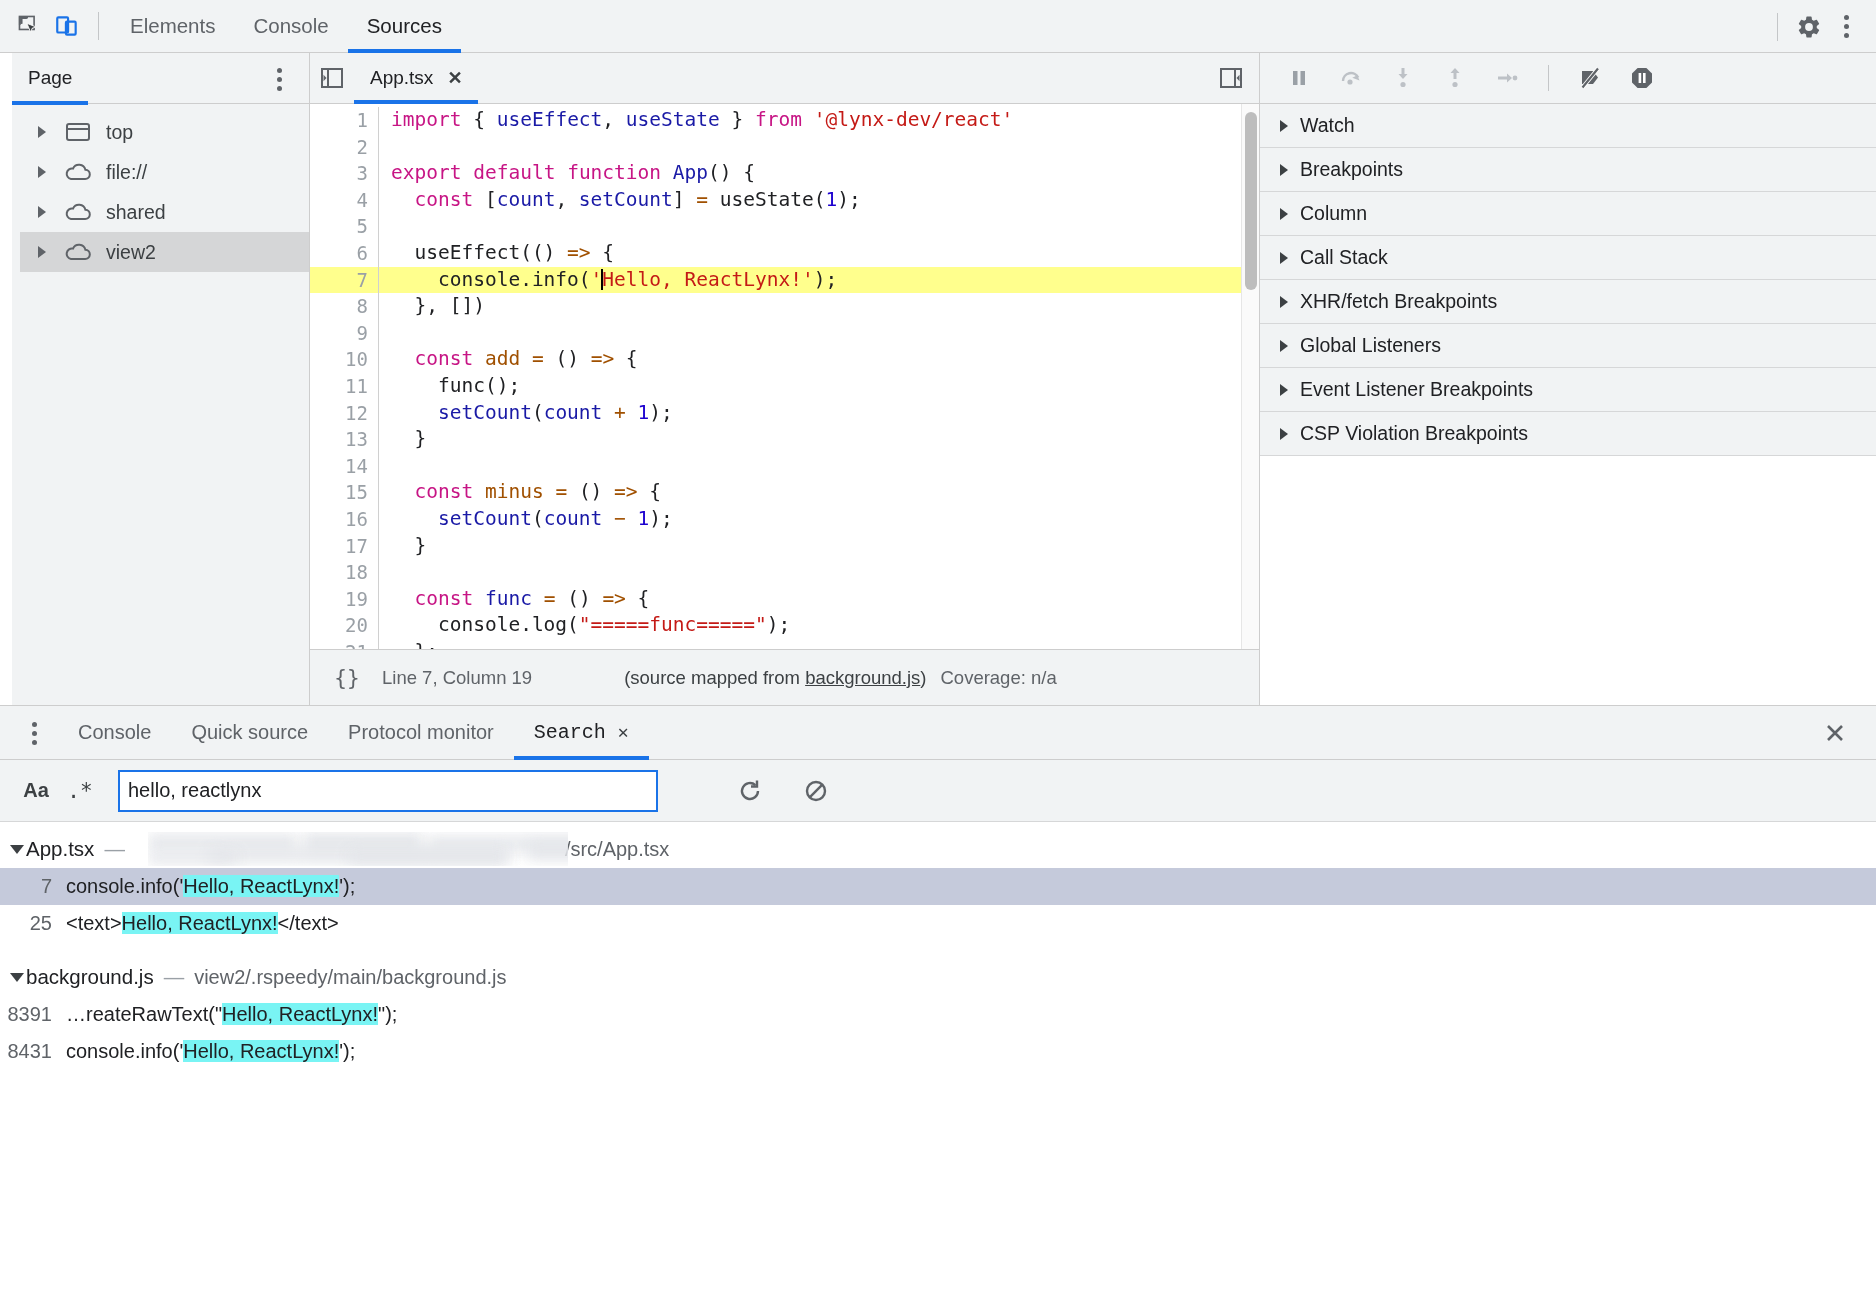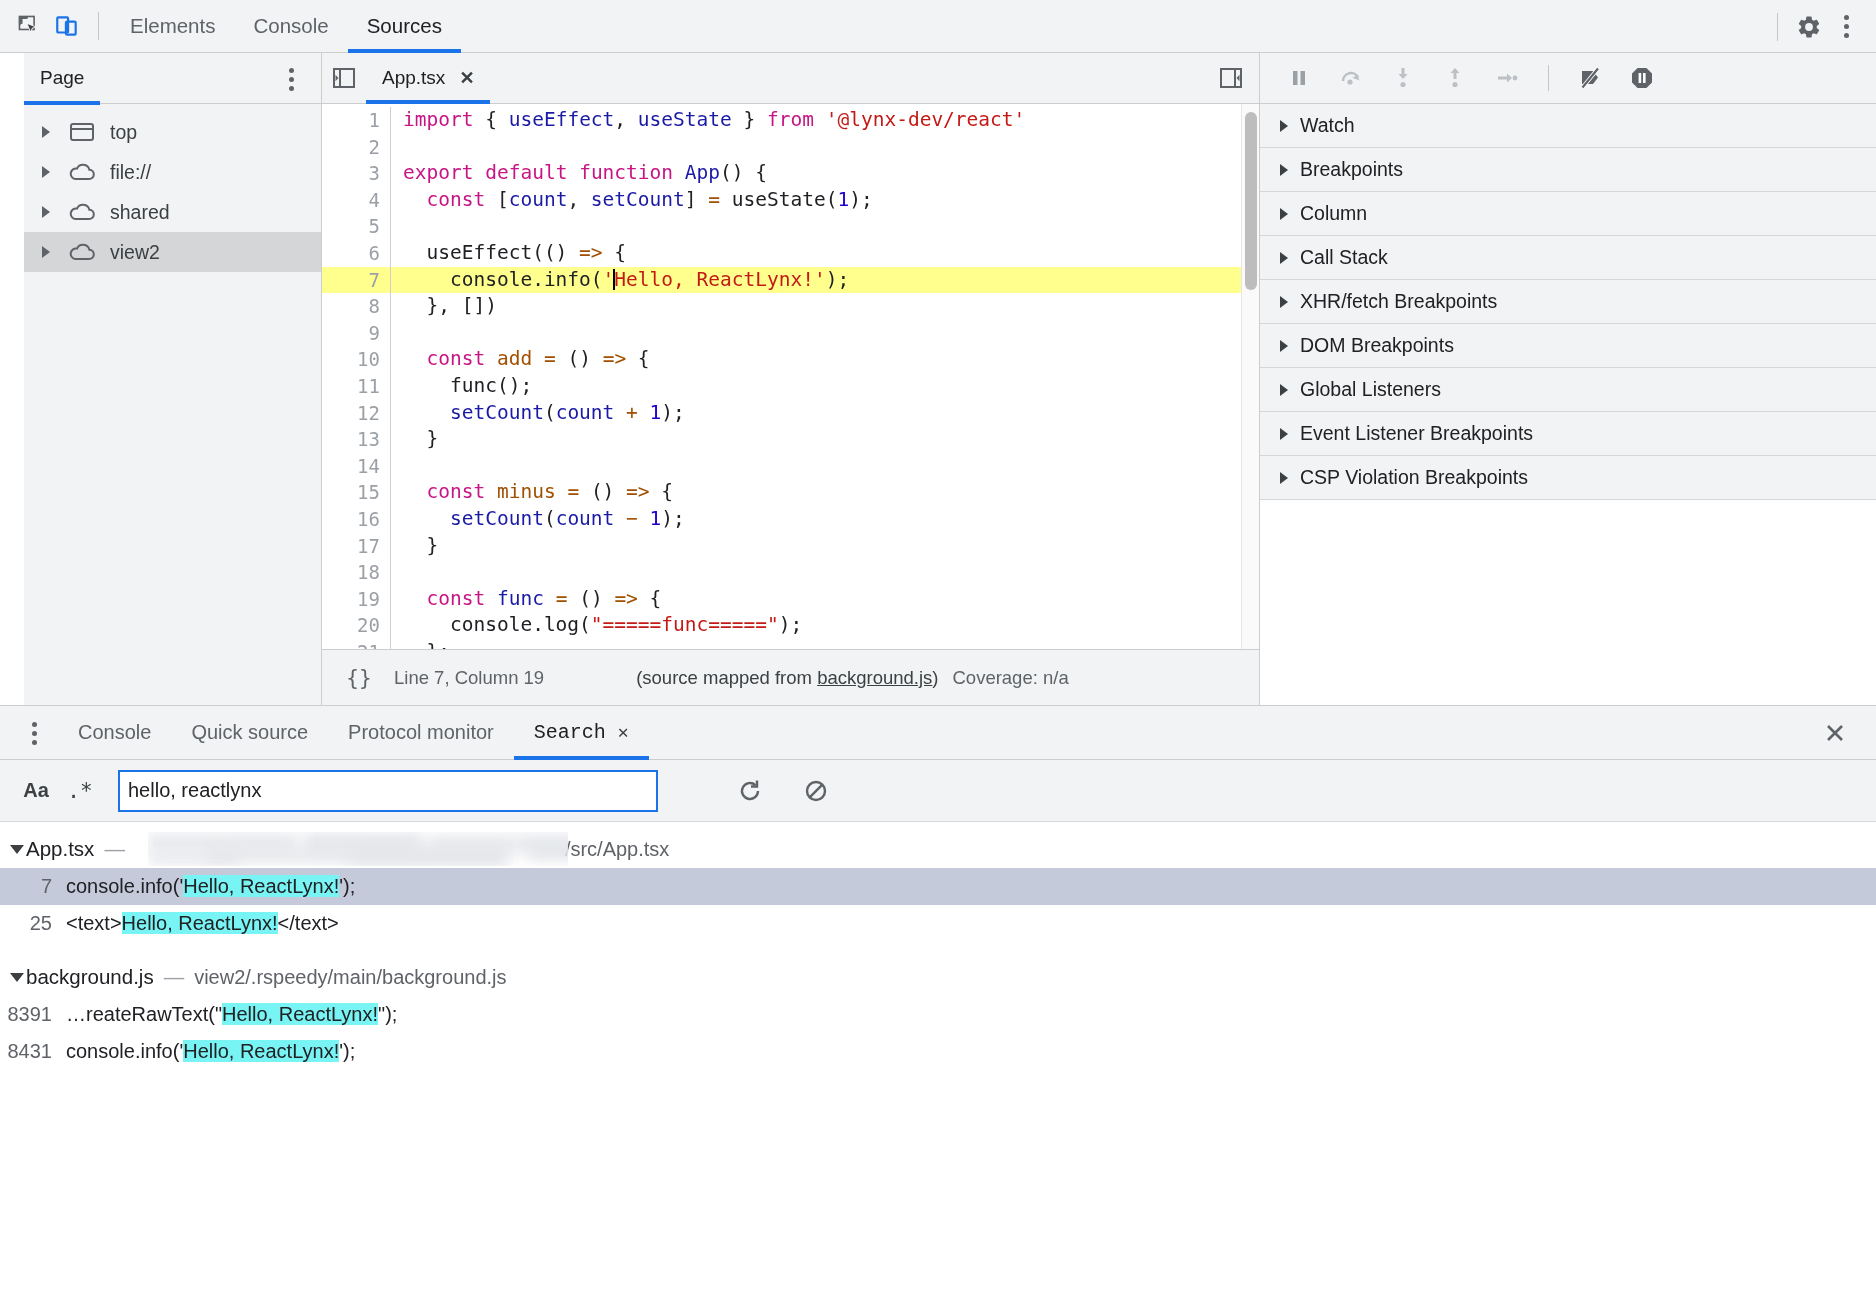--- a/index.html
+++ b/index.html
@@ -63,24 +63,23 @@
     align-items: center; justify-content: center;
     gap: 4px;
     width: 36px; height: 36px;
     cursor: pointer;
   }
   .dots-v i { width: 5px; height: 5px; border-radius: 50%; background: #5f6368; display: block; }
 
   
   .main {
     position: absolute;
-    top: 53px; left: 0; right: 0;
+    top: 53px; left: 12px; right: 0;
     height: 652px;
     display: flex;
-    padding-left: 24px;
   }
 
   
   .navigator {
     width: 298px;
     background: #f1f3f4;
     border-right: 1px solid #cdcdcd;
     display: flex; flex-direction: column;
     position: relative;
   }
@@ -110,20 +109,21 @@
   .nav-header .dots-v { position: absolute; right: 12px; top: 8px; }
   .nav-tree { padding-top: 8px; background: #f1f3f4; flex: 1; }
   .tree-row {
     display: flex; align-items: center;
     height: 40px;
     padding-left: 12px;
     font-size: 19.5px;
     color: #3c4043;
     cursor: pointer;
     gap: 8px;
+    margin-left: 8px;
   }
   .tree-row.selected { background: #d5d6d7; }
   .twisty {
     width: 20px; height: 20px;
     display: flex; align-items: center; justify-content: center;
     flex: 0 0 20px;
   }
   .twisty::before {
     content: "";
     border-left: 8px solid #5f6368;
@@ -677,24 +677,20 @@
         <div class="acc-row">
           <span class="twisty"></span>
           <span>Call Stack</span>
         </div>
         <div class="acc-row">
           <span class="twisty"></span>
           <span>XHR/fetch Breakpoints</span>
         </div>
         <div class="acc-row">
           <span class="twisty"></span>
-          <span>DOM Breakpoints</span>
-        </div>
-        <div class="acc-row">
-          <span class="twisty"></span>
           <span>Global Listeners</span>
         </div>
         <div class="acc-row">
           <span class="twisty"></span>
           <span>Event Listener Breakpoints</span>
         </div>
         <div class="acc-row">
           <span class="twisty"></span>
           <span>CSP Violation Breakpoints</span>
         </div>

